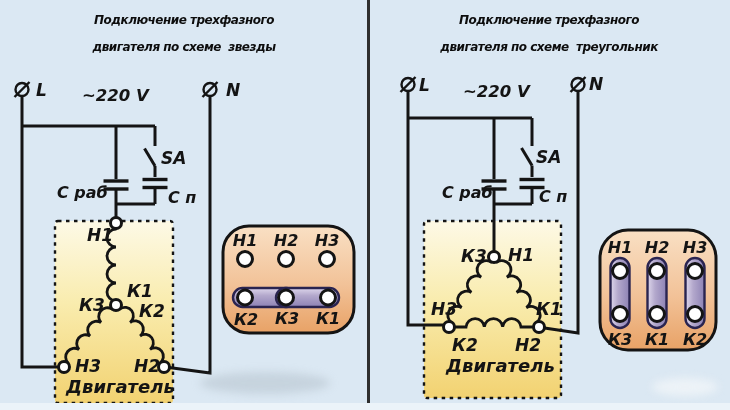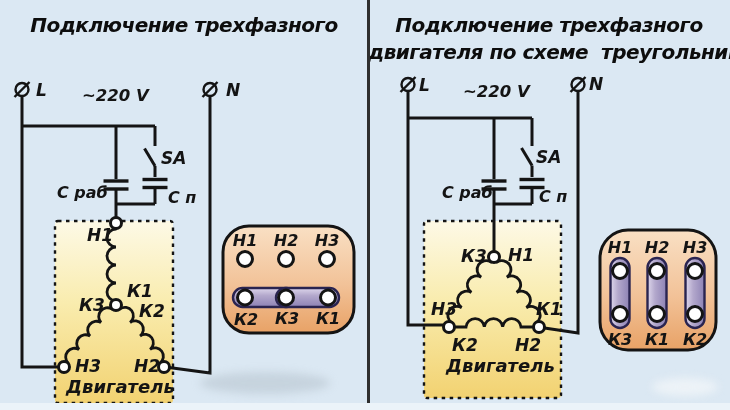--- a/index.html
+++ b/index.html
@@ -1,18 +1,18 @@
 <!DOCTYPE html>
 <html><head>
 <meta charset="utf-8">
 <style>
   html,body{margin:0;padding:0;background:#dbe8f3;}
   .canvas{position:relative;width:730px;height:410px;background:#dbe8f3;overflow:hidden;
           font-family:"DejaVu Sans",sans-serif;}
-  .title{position:absolute;font-weight:bold;font-style:italic;font-size:20px;color:#0d0d0d;
+  .title{position:absolute;font-weight:bold;font-style:italic;font-size:12px;color:#0d0d0d;
          text-align:center;white-space:pre;letter-spacing:-0.5px;}
   .panel-svg{position:absolute;top:0;}
   .divider{position:absolute;top:0;left:367px;width:3px;height:403px;background:#2e2e2e;}
   .bottom-strip{position:absolute;left:0;bottom:0;width:730px;height:7px;background:#ebf3f9;}
   .smudge{position:absolute;border-radius:50%;filter:blur(4px);}
   .smudge.gray{background:rgba(165,178,190,0.38);}
   .smudge.white{background:rgba(240,245,248,0.85);}
   svg text{font-family:"DejaVu Sans",sans-serif;font-weight:bold;font-style:italic;fill:#141414;}
   .wire{stroke:#141414;stroke-width:3;fill:none;}
   .plate{stroke:#141414;stroke-width:3.4;fill:none;}
@@ -44,20 +44,21 @@
       </linearGradient>
       <linearGradient id="jumGradH" x1="0" y1="0" x2="1" y2="0">
         <stop offset="0%" stop-color="#ded7ec"></stop>
         <stop offset="40%" stop-color="#b3a8cc"></stop>
         <stop offset="100%" stop-color="#8d82b4"></stop>
       </linearGradient>
     </defs>
   </svg>
 
   <div class="title" style="left:0;width:368px;top:13px">Подключение трехфазного</div>
+  <div class="title" style="left:0;width:368px;top:40px">двигателя по схеме  звезды</div>
   <div class="title" style="left:368px;width:362px;top:13px">Подключение трехфазного</div>
   <div class="title" style="left:368px;width:362px;top:40px">двигателя по схеме  треугольник</div>
 
   <svg class="panel-svg" style="left:0" width="368" height="410" viewBox="0 0 368 410">
 
     <rect x="55" y="221" width="118" height="182" rx="3" fill="url(#motorGrad)" stroke="#141414" stroke-width="2.4" stroke-dasharray="3.5 4.5"></rect>
 
     <g>
       <circle class="term" cx="22" cy="89.5" r="6.5"></circle>
       <line class="term" x1="14.5" y1="97" x2="29.5" y2="82"></line>

